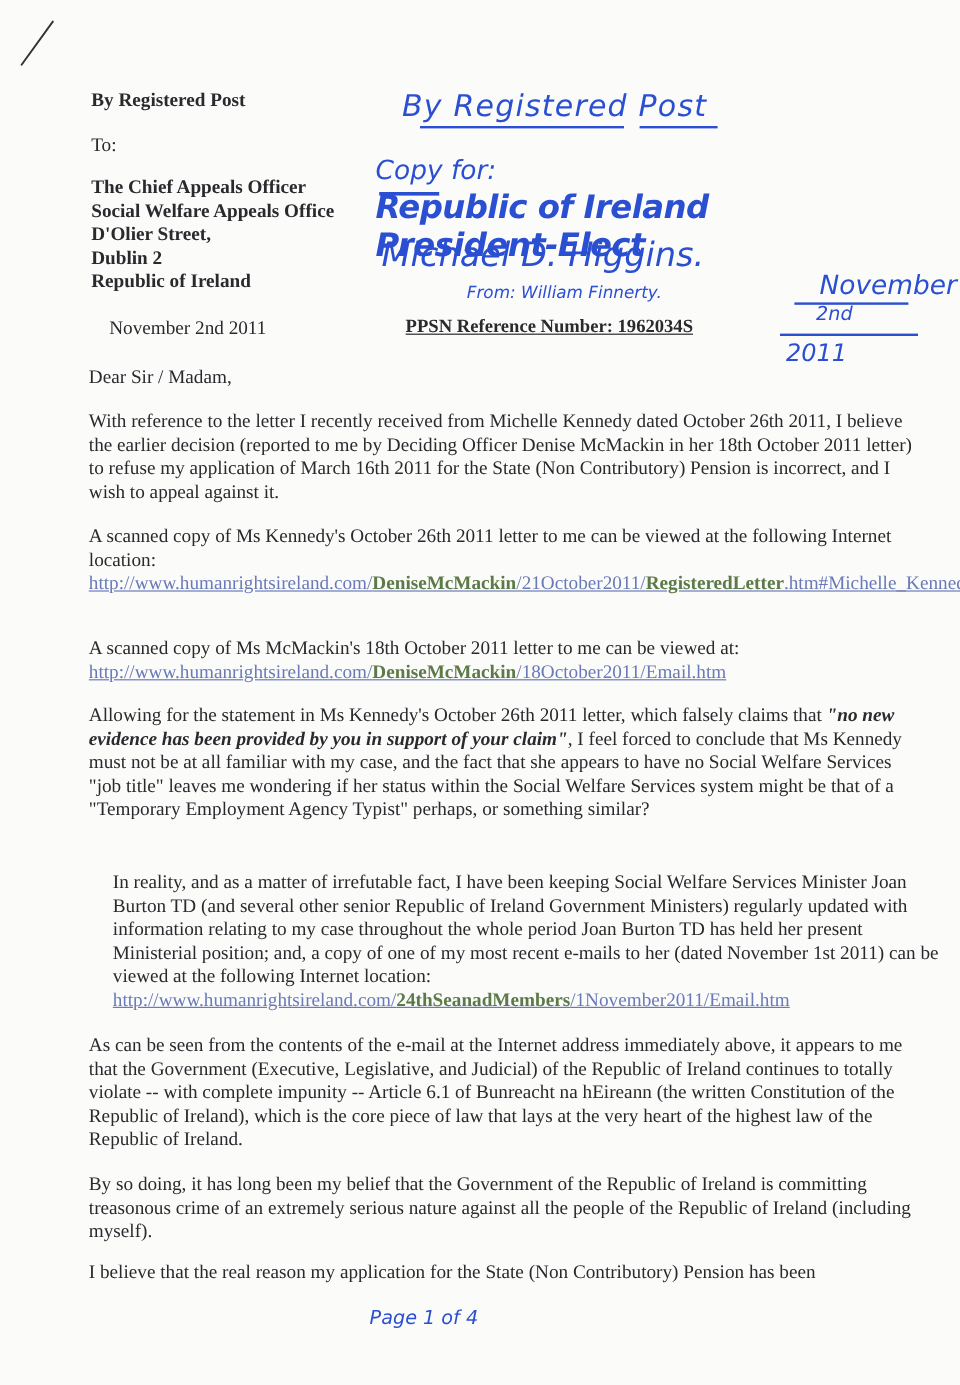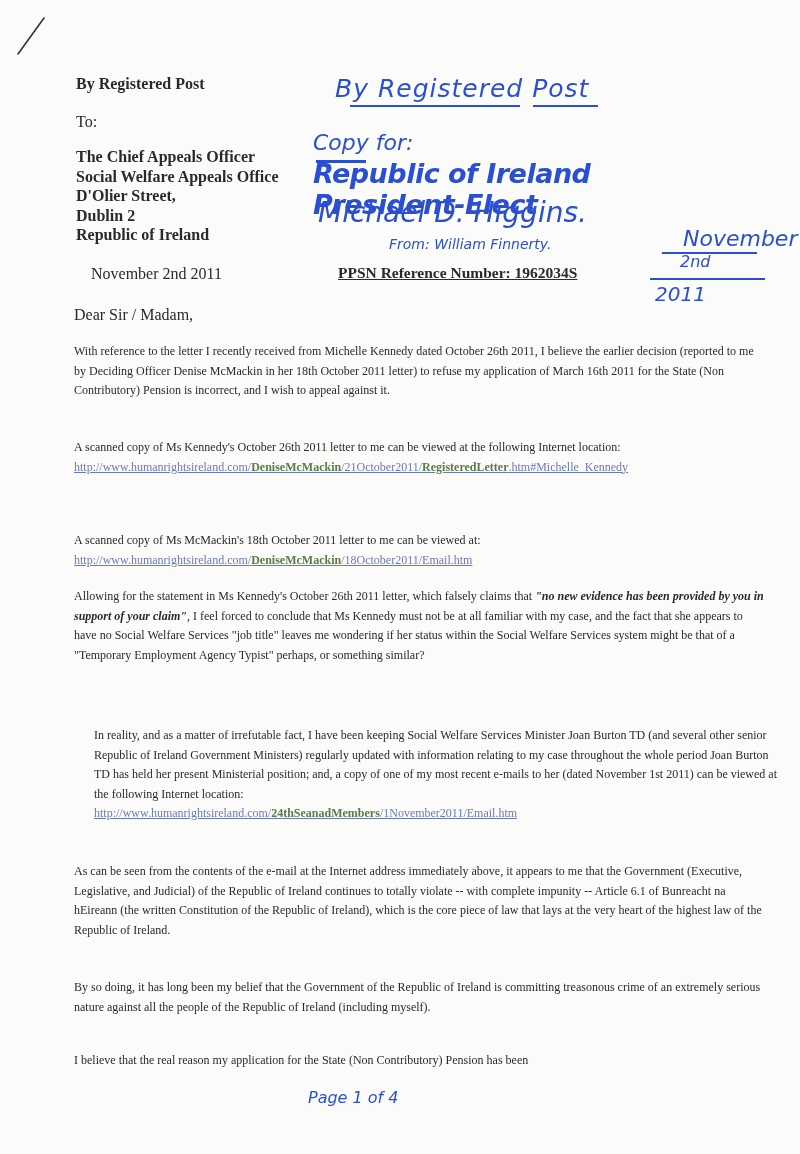--- a/index.html
+++ b/index.html
@@ -13,21 +13,21 @@
   .page { position: absolute; left: 0; top: 0; width: 639px; height: 1154px; }
   .slash { position: absolute; left: 14px; top: 16px; width: 40px; height: 40px; }
   .bleed {
     position: absolute; left: 40px; top: 80px; width: 740px;
     color: rgba(120,120,135,0.10); font-size: 15.5px; line-height: 19.5px;
     pointer-events: none; white-space: pre-wrap;
   }
   .t { position: absolute; font-size: 16px; line-height: 19px; }
   .b { font-weight: bold; }
   .addr { position: absolute; left: 76px; top: 147px; font-size: 16px; line-height: 19.5px; font-weight: bold; }
-  .para { position: absolute; left: 74px; width: 690px; font-size: 12px; line-height: 19.5px; }
+  .para { position: absolute; left: 74px; width: 690px; font-size: 16px; line-height: 19.5px; }
   .link { color: #6a7ab8; text-decoration: underline; }
   .link .g { color: #5c7a48; font-weight: bold; }
   .ref { position: absolute; left: 338px; top: 264px; font-weight: bold; text-decoration: underline; font-size: 15.5px; }
   .hw { position: absolute; color: #2b4fd1; font-family: "DejaVu Sans", sans-serif; font-style: italic; pointer-events: none; }
   .hw1 { left: 335px; top: 74px; font-size: 25px; letter-spacing: 1px; }
   .hw2 { left: 313px; top: 130px; font-size: 22px; }
   .hw3 { left: 313px; top: 158px; font-size: 27px; letter-spacing: -0.5px; font-weight: bold; }
   .hw4 { left: 318px; top: 196px; font-size: 28px; }
   .hw5 { left: 389px; top: 236px; font-size: 14px; }
   .hw6 { left: 650px; top: 226px; font-size: 22px; margin-left: 33px; }

